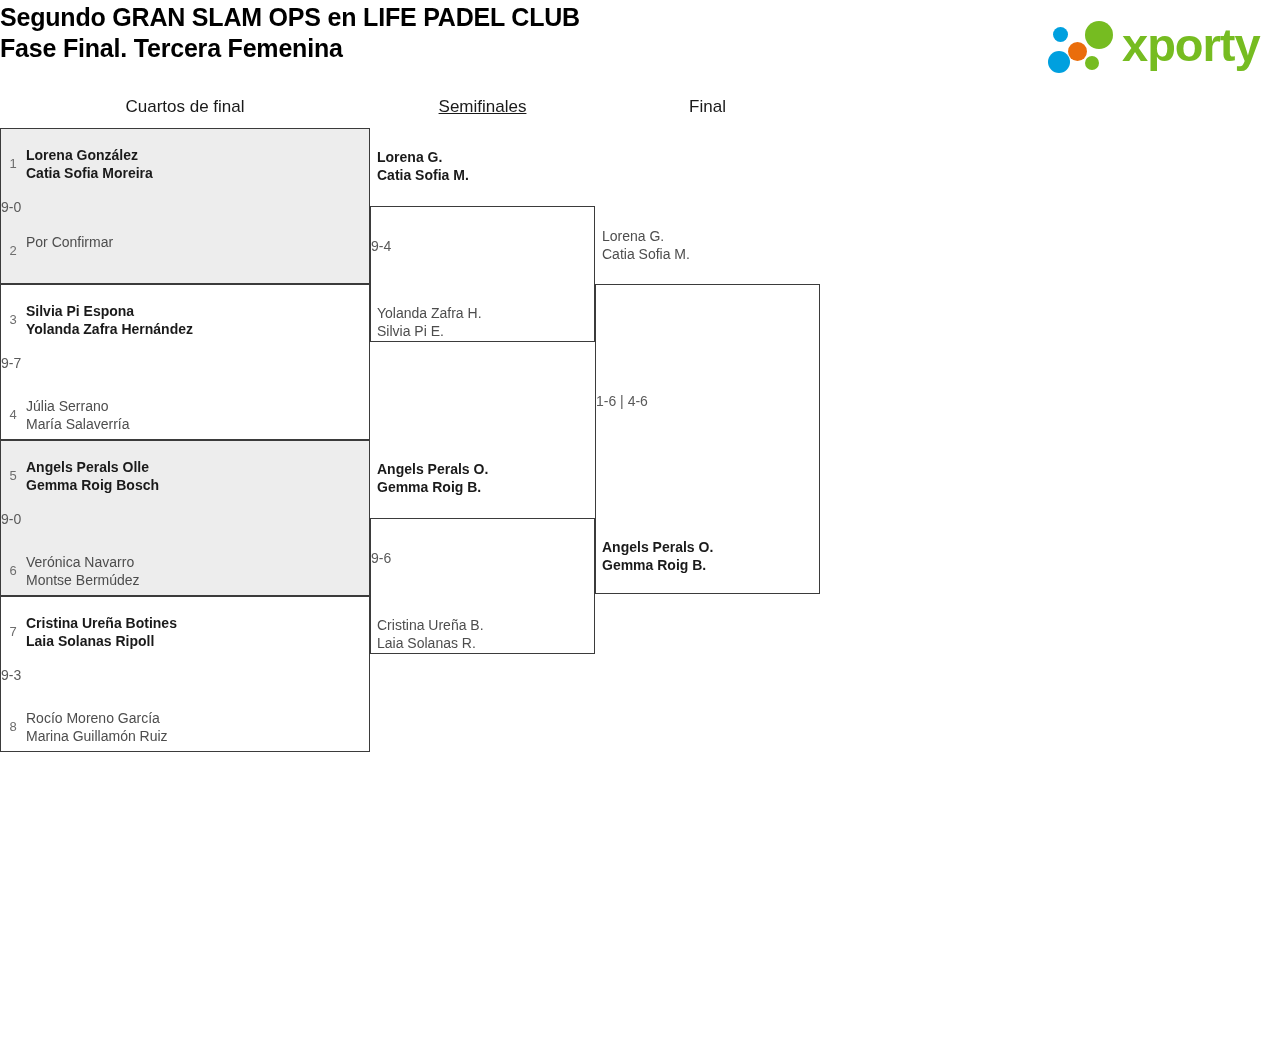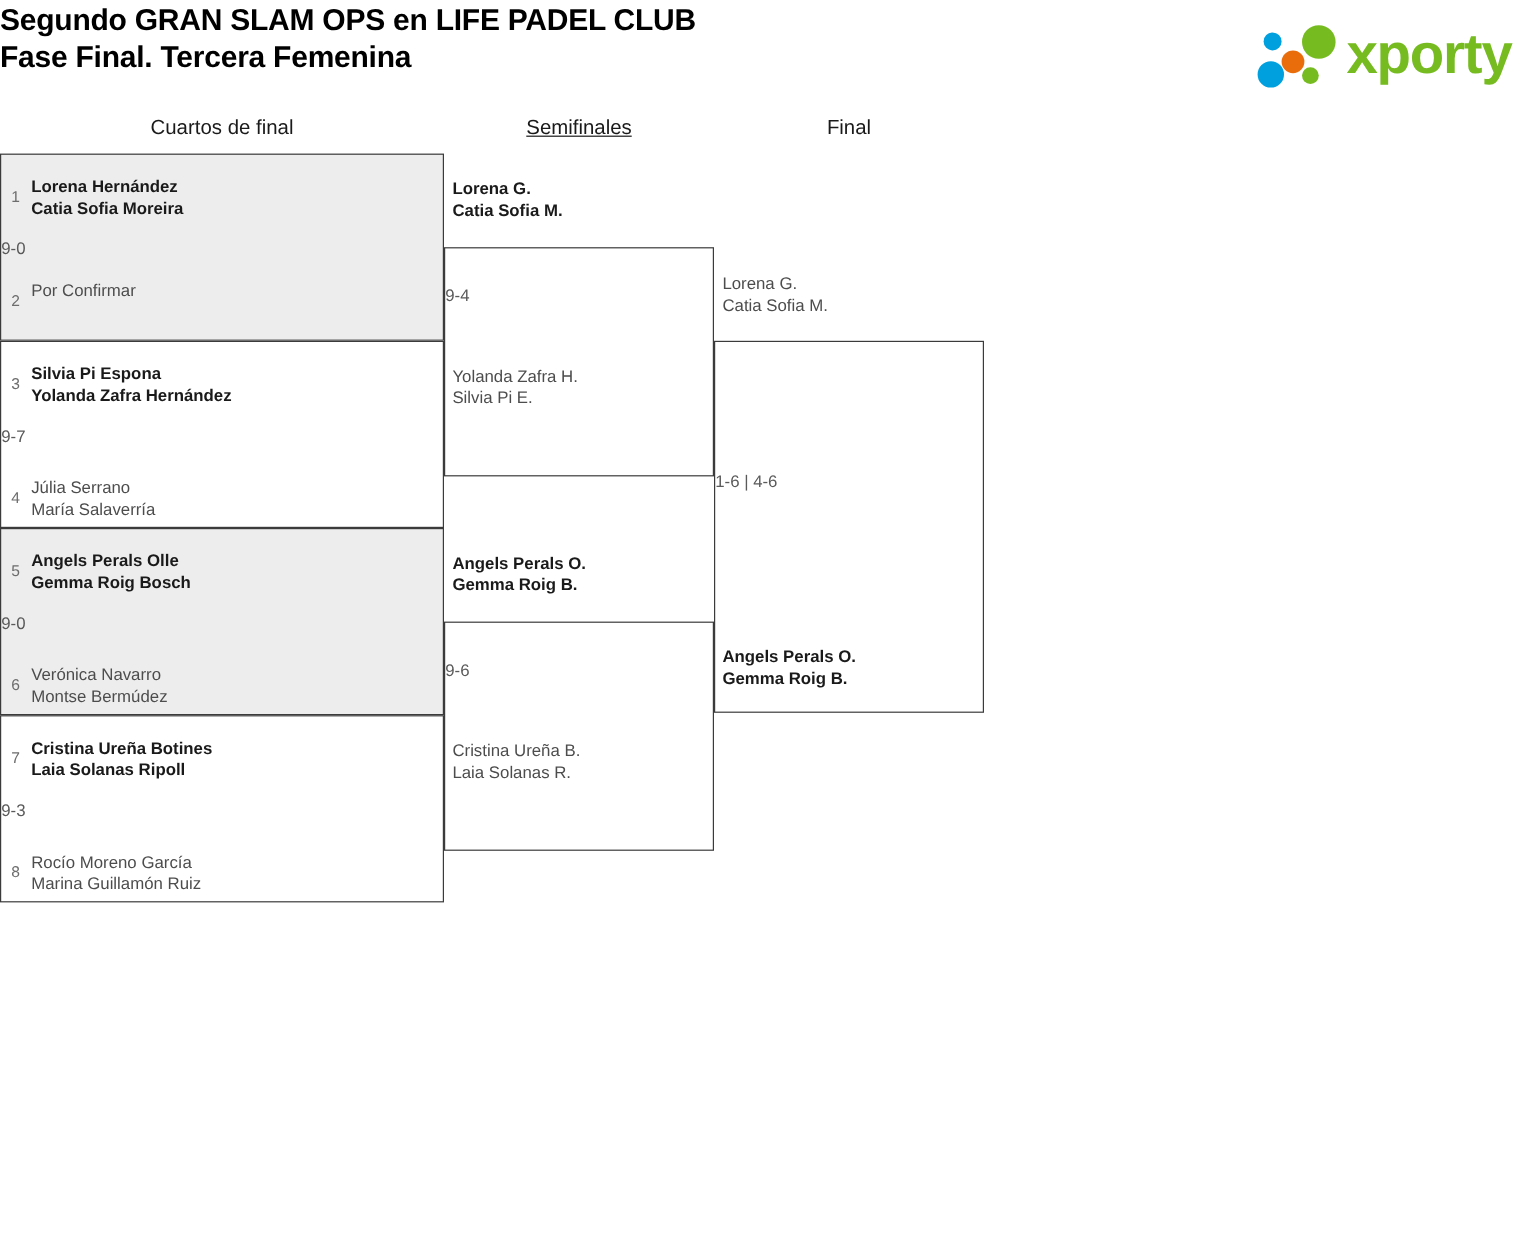--- a/index.html
+++ b/index.html
@@ -52,21 +52,21 @@
   .match.plain{background:#ffffff;}
 
   
   .r1{left:0px;width:370px;height:156px;}
   #match-r1-0{top:128px;}
   #match-r1-1{top:284px;}
   #match-r1-2{top:440px;}
   #match-r1-3{top:596px;}
 
   
-  .r2{left:370px;width:225px;height:191px;}
+  .r2{left:370px;width:225px;height:136px;}
   #match-r2-0{top:206px;}
   #match-r2-1{top:518px;}
 
   
   .r3{left:595px;width:225px;height:310px;}
   #match-r3-0{top:284px;}
 
   
   .team{position:absolute;left:0;width:100%;box-sizing:border-box;}
   .team .seed{
@@ -140,21 +140,21 @@
 <div class="round-header" id="round-header-0">Cuartos de final</div>
 <div class="round-header" id="round-header-1">Semifinales</div>
 <div class="round-header" id="round-header-2">Final</div>
 
 <div id="bracket">
 
   <div class="match r1 shaded" id="match-r1-0">
     <div class="team team-top winner">
       <span class="seed">1</span>
       <span class="names">
-        <div class="pname">Lorena Hernández</div>
+        <div class="pname">Lorena González</div>
         <div class="pname">Catia Sofia Moreira</div>
       </span>
     </div>
     <div class="score">9-0</div>
     <div class="team team-bot single">
       <span class="seed">2</span>
       <span class="names">
         <div class="pname">Por Confirmar</div>
       </span>
     </div>

